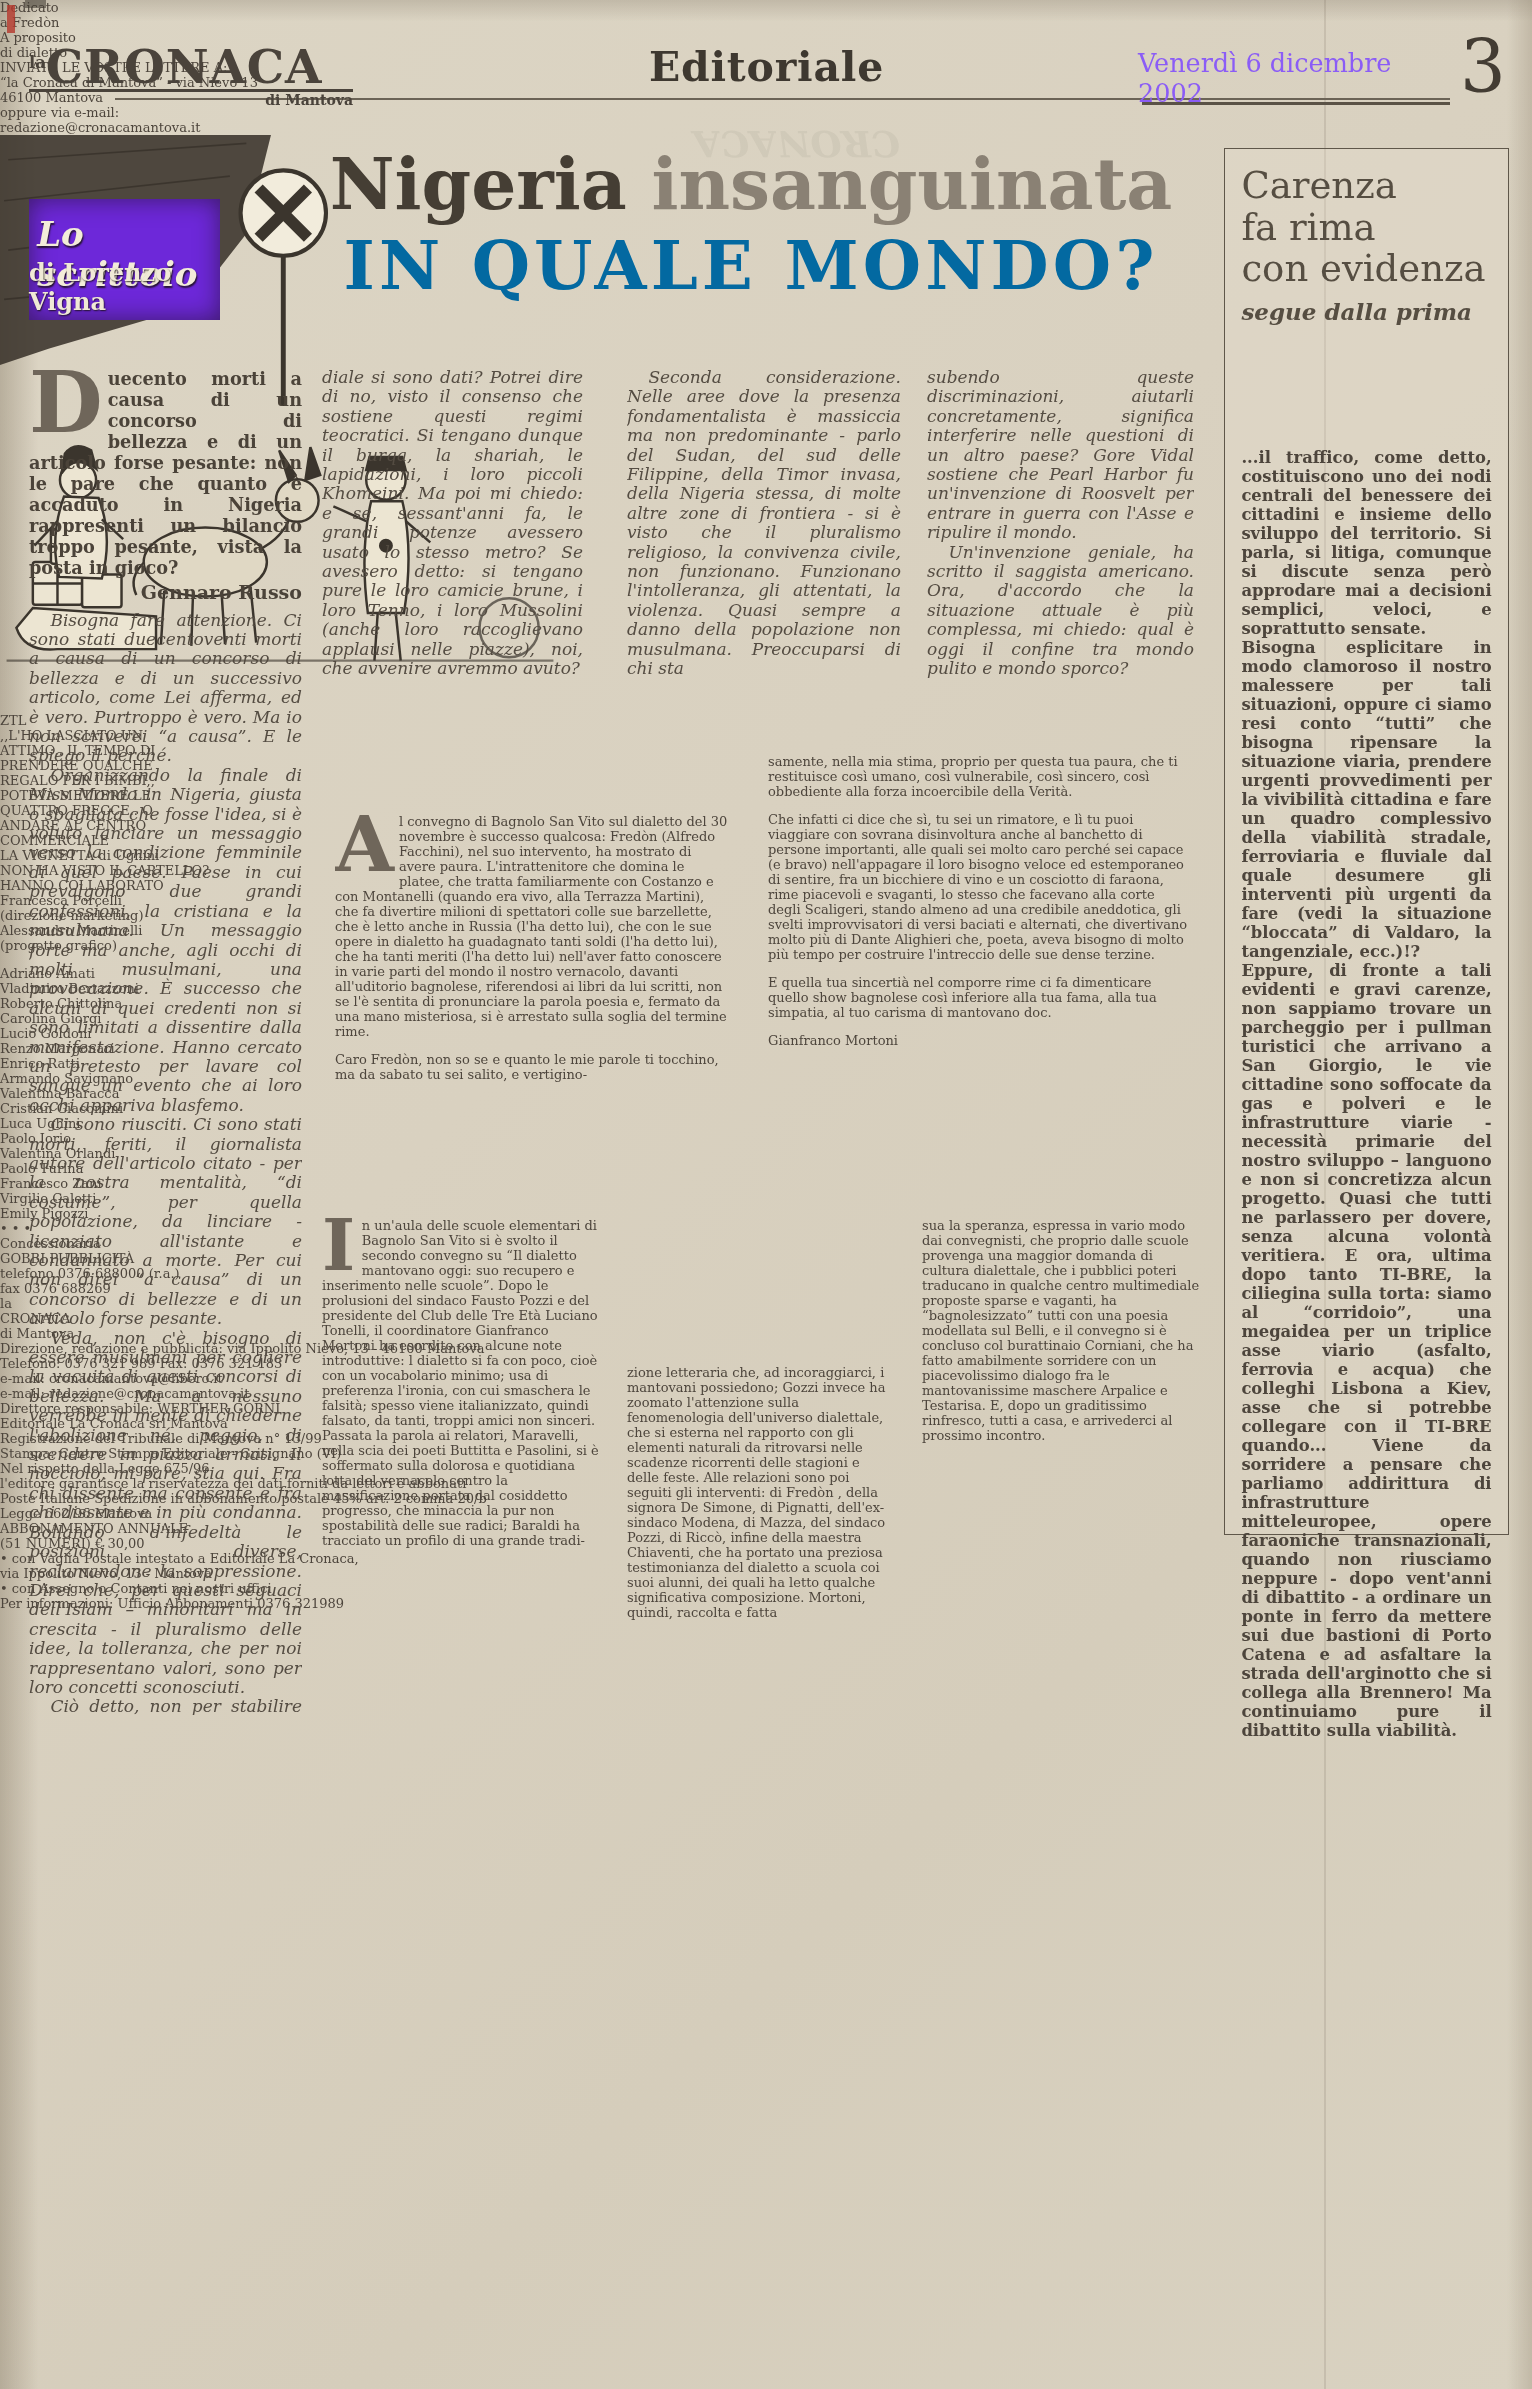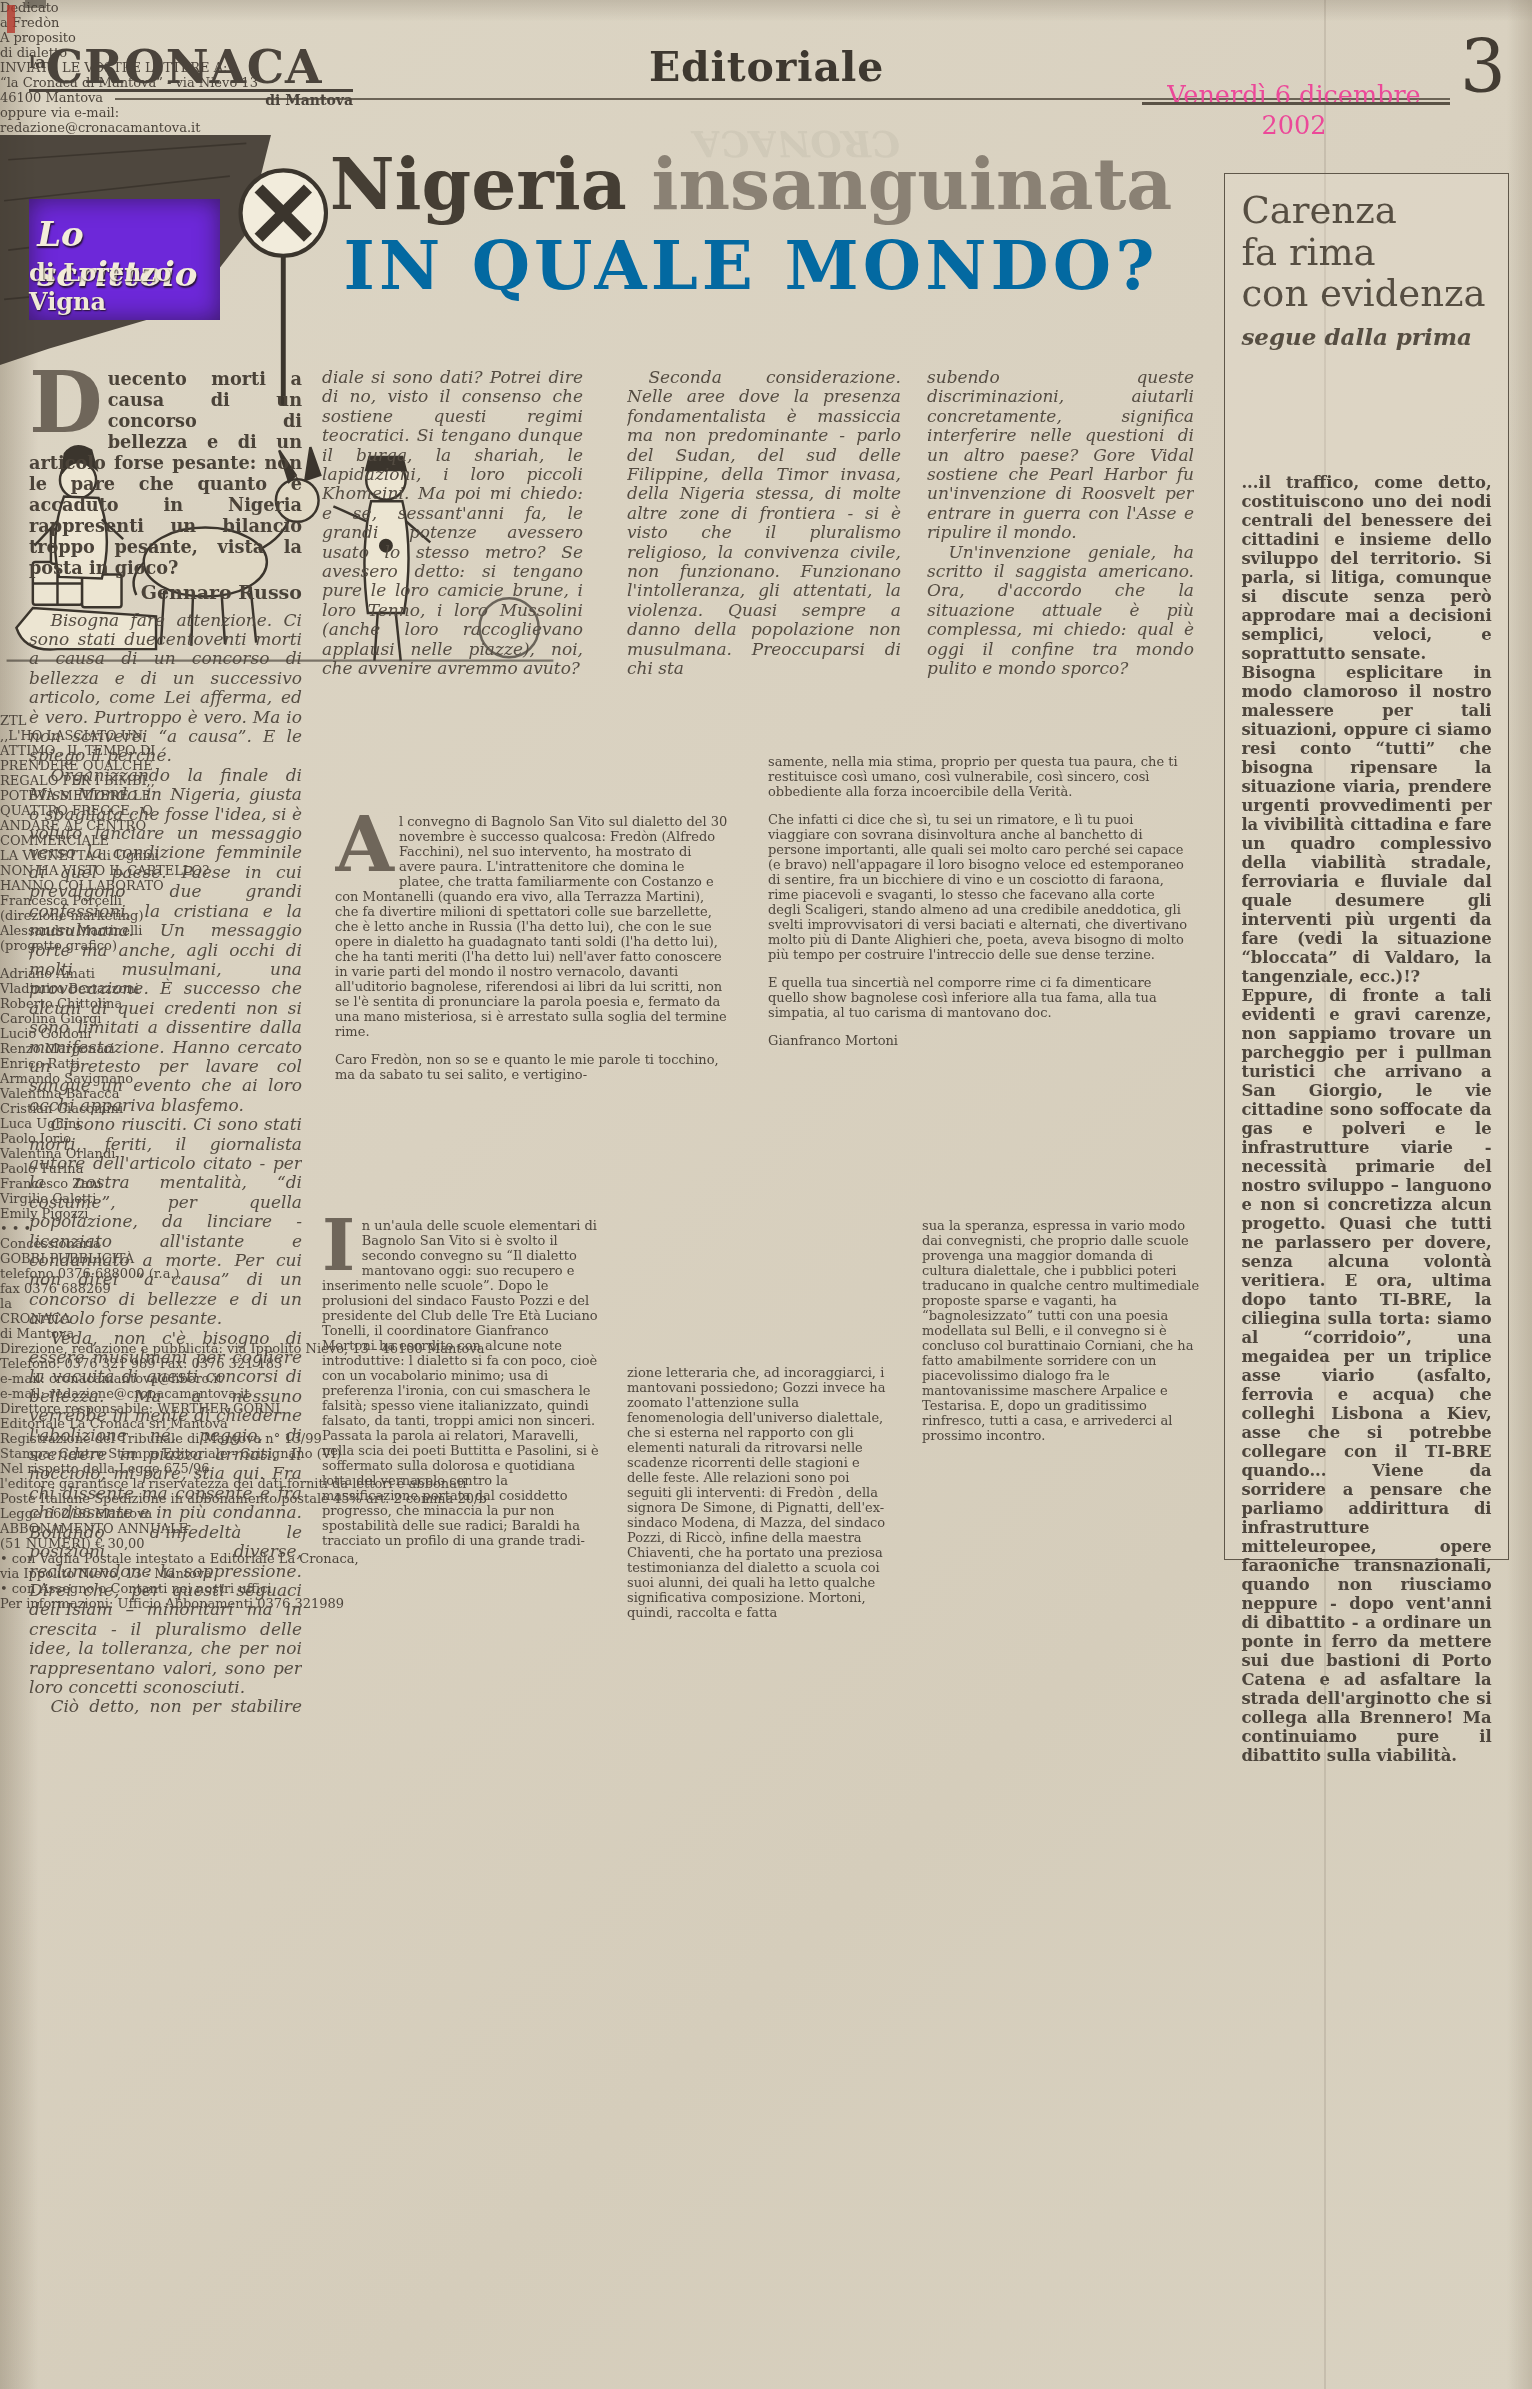--- a/index.html
+++ b/index.html
@@ -23,21 +23,21 @@
   .logo{position:absolute;left:29px;top:39px;width:329px;}
   .logo .row{font-weight:bold;font-size:46px;color:#4740356;}
   .logo .la{font-size:16.4px;font-weight:bold;color:#4a433b;vertical-align:15px;}
   .logo .main{font-weight:bold;font-size:47px;color:#4a433b;letter-spacing:0.8px;}
   .logo .underline{height:2.5px;background:#4a433b;margin-top:-5px;width:324px;}
   .logo .sub{font-size:14px;font-weight:bold;color:#4a433b;text-align:right;width:324px;margin-top:0.8px;}
   .section-title{position:absolute;left:561px;top:43px;width:411px;text-align:center;
     font-size:41px;font-weight:bold;color:#3e3830;letter-spacing:0.8px;}
   .ghost{position:absolute;left:624px;top:123px;width:345px;text-align:center;font-size:36px;font-weight:bold;
     color:rgba(90,80,65,.07);transform:rotate(180deg) skewX(8deg);}
-  .hdr-date{position:absolute;left:1138px;top:80px;width:312px;text-align:center;font-size:25.5px;color:#ec4899;}
+  .hdr-date{position:absolute;left:1138px;top:48px;width:312px;text-align:left;font-size:25.5px;color:#8b5cf6;}
   .date-underline{position:absolute;left:1142px;top:102px;width:308px;height:2.5px;background:#5a5246;}
   .page-num{position:absolute;left:1460px;top:25px;font-size:72px;color:#433c33;}
 
   
   .scrittoio{position:absolute;left:29px;top:199px;width:191px;height:121px;
     background:
       radial-gradient(circle at 75% 80%, rgba(235,225,200,.35) 0 8%, rgba(235,225,200,0) 20%),
       radial-gradient(circle at 20% 90%, rgba(30,24,18,.5) 0 12%, rgba(30,24,18,0) 30%),
       radial-gradient(circle at 90% 20%, rgba(40,32,22,.5) 0 10%, rgba(40,32,22,0) 35%),
       linear-gradient(120deg,#574c3d 0%,#84765f 45%,#675a48 75%,#4e443
@@ -56,21 +56,21 @@
     font-size:67px;font-weight:bold;letter-spacing:4.1px;color:#0369a1;line-height:1;}
 
   
   .coltxt{font-size:17px;line-height:19.4px;font-style:italic;text-align:justify;color:#544c42;}
   .coltxt p{margin:0;text-indent:21.4px;}
   .intro{font-size:17.7px;line-height:21px;font-weight:bold;font-style:normal;text-align:justify;color:#4b4339;}
   .dropcap{float:left;font-weight:bold;color:#6f665a;font-style:normal;}
   .author{font-weight:bold;font-style:normal;font-size:19px;text-align:right;color:#4b4339;margin:5px 0 8.2px 0;}
 
   
-  .carenza{position:absolute;left:1224px;top:173px;width:285px;height:1387px;border:1.6px solid #5f574a;
+  .carenza{position:absolute;left:1224px;top:148px;width:285px;height:1387px;border:1.6px solid #5f574a;
     box-sizing:border-box;padding:16.4px 16.4px 0 16.4px;background:rgba(235,228,210,.25);}
   .carenza .ct{font-size:37px;line-height:1.12;color:#564e42;}
   .carenza .cs{font-size:23px;font-weight:bold;font-style:italic;margin-top:8.2px;color:#564e42;}
   .carenza .cp{margin-top:123px;}
   .carenza p{font-size:16.4px;line-height:19px;font-weight:bold;text-align:justify;margin:0;color:#55"4c40;}
   .carenza p{color:#554c40;}
   .carenza p + p{margin-top:1.6px;}
 
   /* ---------- fredon box ---------- */
   .fredon-box{position:absolute;left:319px;top:695px;width:884px;height:511px;box-sizing:border-box;

